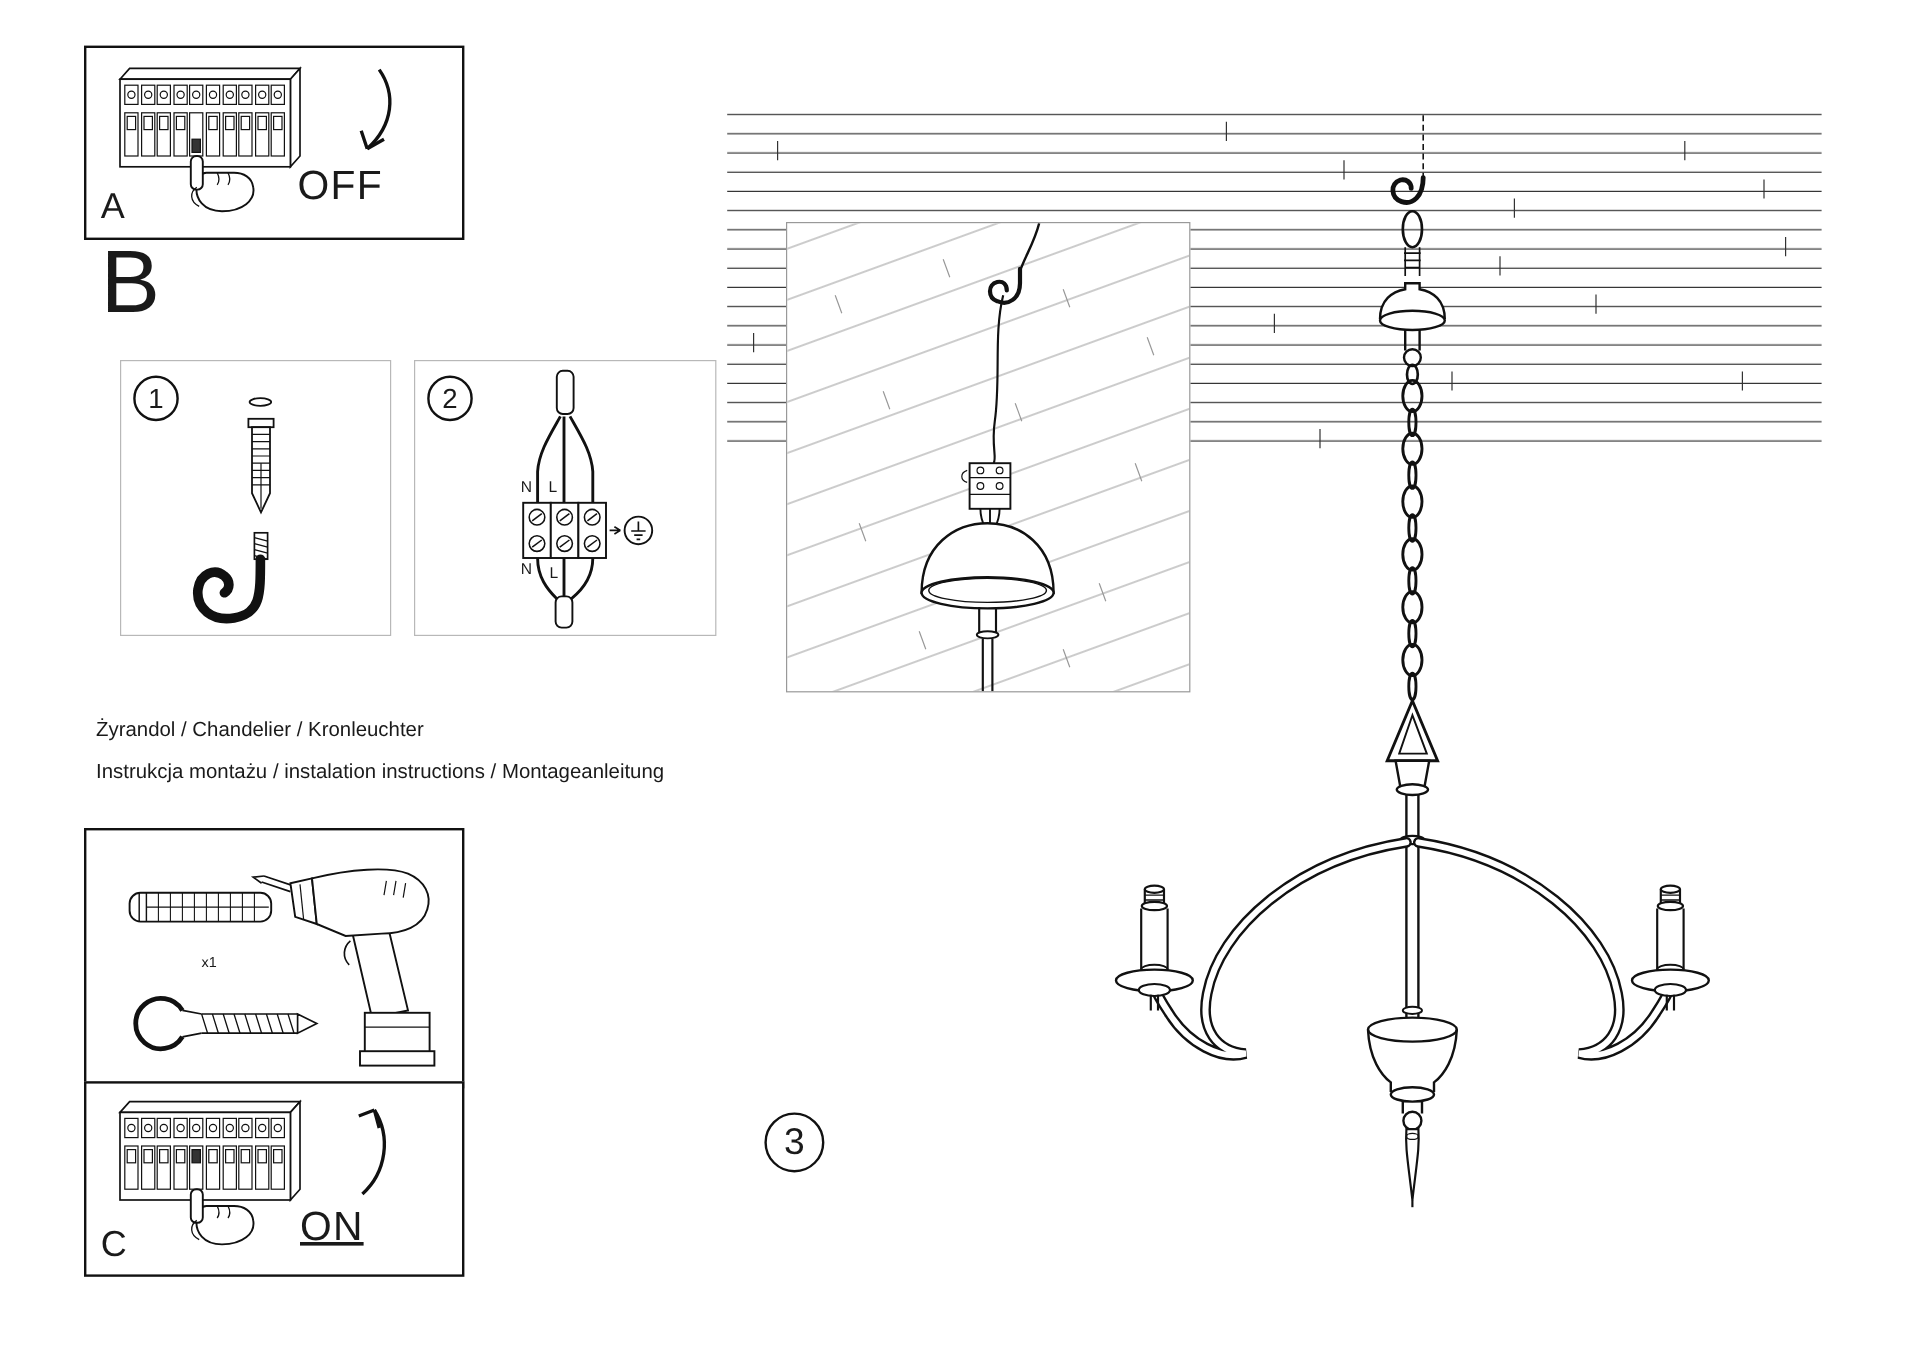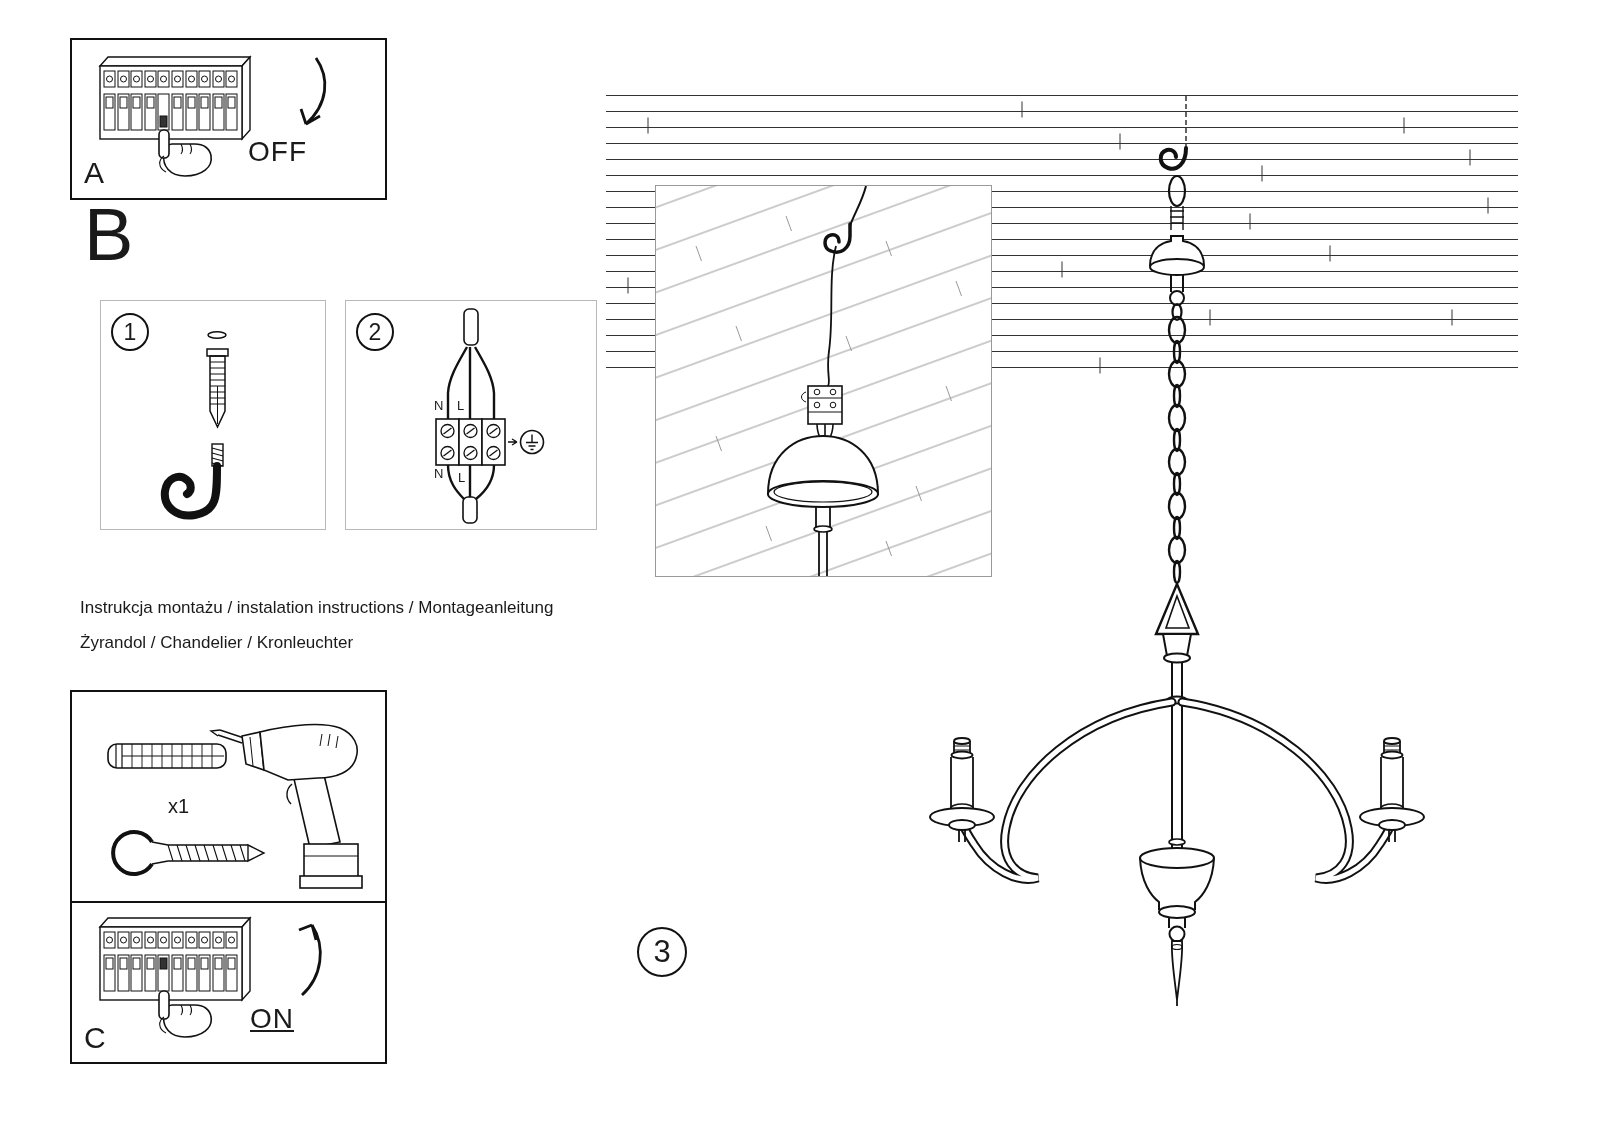--- a/index.html
+++ b/index.html
@@ -4,27 +4,27 @@
 <style>
   html,body{margin:0;padding:0;background:#fff;}
   .canvas{position:relative;width:1600px;height:1131px;background:#fff;overflow:hidden;
           font-family:"Liberation Sans",sans-serif;color:#1a1a1a;}
   .abs{position:absolute;}
   .box{position:absolute;background:#fff;}
   .b-dark{border:2px solid #111;}
   .b-light{border:1px solid #b8b8b8;}
   .big-letter{position:absolute;font-size:74px;line-height:1;}
   .step-letter{position:absolute;font-size:30px;line-height:1;}
-  .state-word{position:absolute;font-size:28px;line-height:1;letter-spacing:1px;}
+  .state-word{position:absolute;font-size:34px;line-height:1;letter-spacing:1px;}
   .circle-num{position:absolute;width:34px;height:34px;border:2px solid #111;border-radius:50%;
               display:flex;align-items:center;justify-content:center;font-size:23px;background:#fff;}
   .circle-num.big{width:46px;height:46px;font-size:31px;}
   .instr{position:absolute;font-size:17px;line-height:35px;}
   .wire-label{position:absolute;font-size:13px;line-height:1;}
-  .count-label{position:absolute;font-size:20px;line-height:1;}
+  .count-label{position:absolute;font-size:12px;line-height:1;}
   svg{display:block;}
 </style>
 </head>
 <body>
 
 <div class="canvas">
 
   <div class="box b-dark" style="left:70px;top:38px;width:313px;height:158px;">
     <svg class="abs" style="left:14px;top:10px;" width="190" height="135" viewBox="0 0 190 135">
       <g fill="#fff" stroke="#111" stroke-width="1.4">
@@ -135,22 +135,22 @@
         <path d="M186,133.5 V141 M180,141.5 H192 M182.5,145 H189.5 M184.5,148.5 H187.5" stroke-width="1.4"></path>
       </g>
     </svg>
     <div class="wire-label" style="left:88px;top:98px;">N</div>
     <div class="wire-label" style="left:111px;top:98px;">L</div>
     <div class="wire-label" style="left:88px;top:166px;">N</div>
     <div class="wire-label" style="left:112px;top:170px;">L</div>
   </div>
 
   <div class="instr" style="left:80px;top:590px;">
+    <div>Żyrandol / Chandelier / Kronleuchter</div>
     <div>Instrukcja montażu / instalation instructions / Montageanleitung</div>
-    <div>Żyrandol / Chandelier / Kronleuchter</div>
   </div>
 
   <div class="box b-dark" style="left:70px;top:690px;width:313px;height:213px;">
     <svg class="abs" style="left:0;top:0;" width="313" height="213" viewBox="0 0 313 213">
       <g fill="none" stroke="#111">
 
         <g>
           <rect x="36" y="52" width="118" height="24" rx="9" stroke-width="1.6"></rect>
           <path d="M44,52 V76 M50,52 V76" stroke-width="1.2"></path>
           <path d="M60,52 V76 M70,52 V76 M80,52 V76 M90,52 V76 M100,52 V76 M110,52 V76 M120,52 V76 M130,52 V76 M140,52 V76" stroke-width="0.9"></path>

